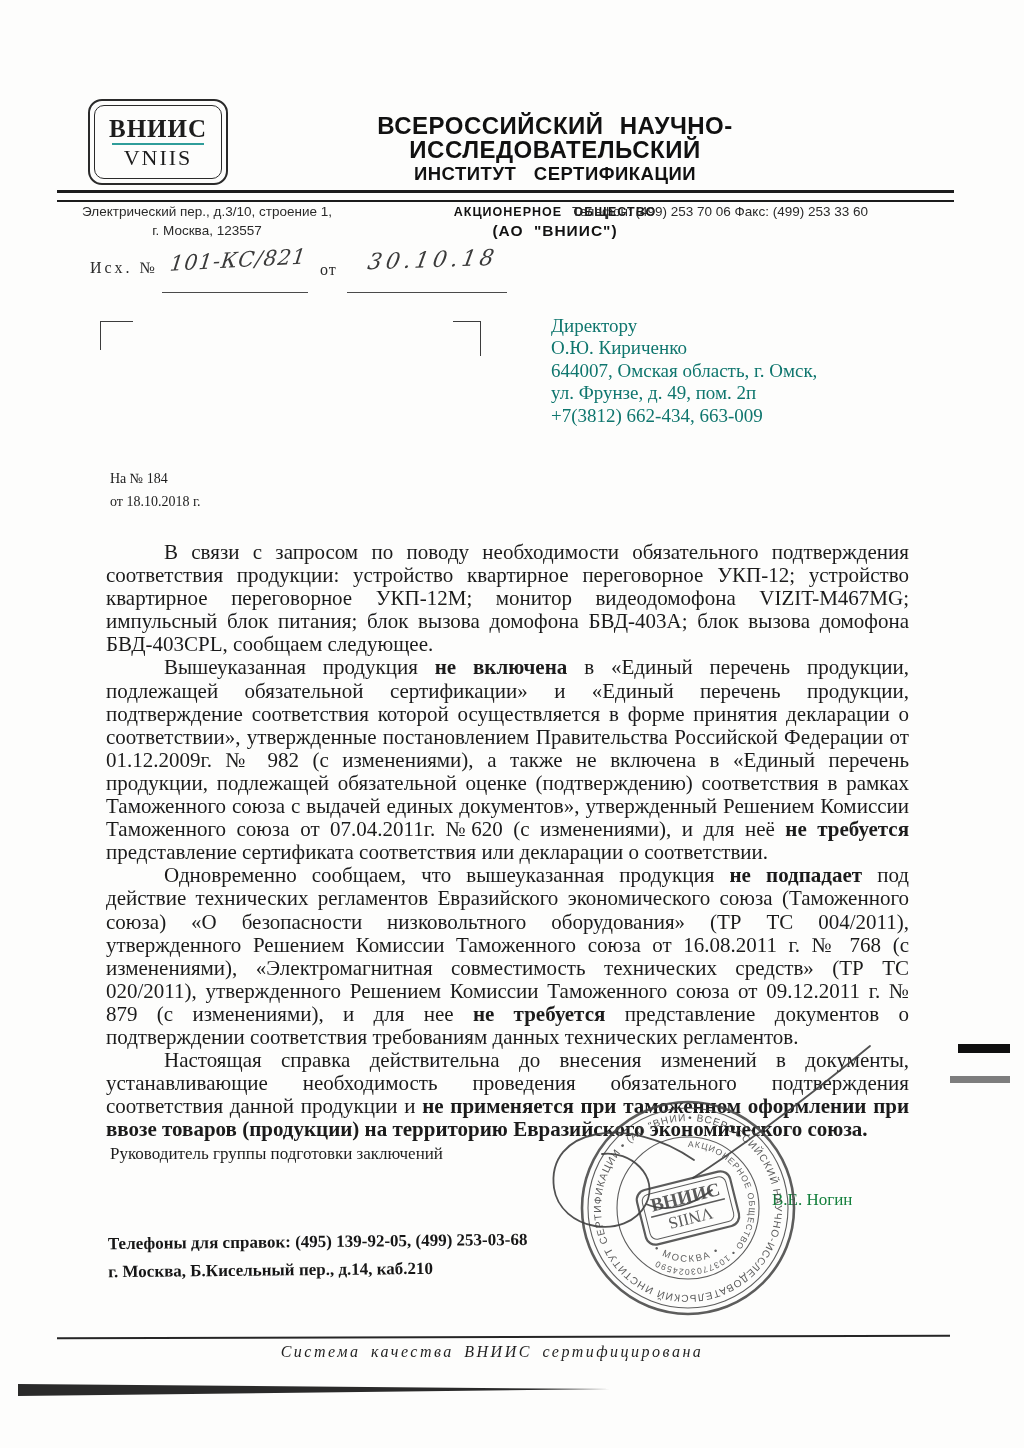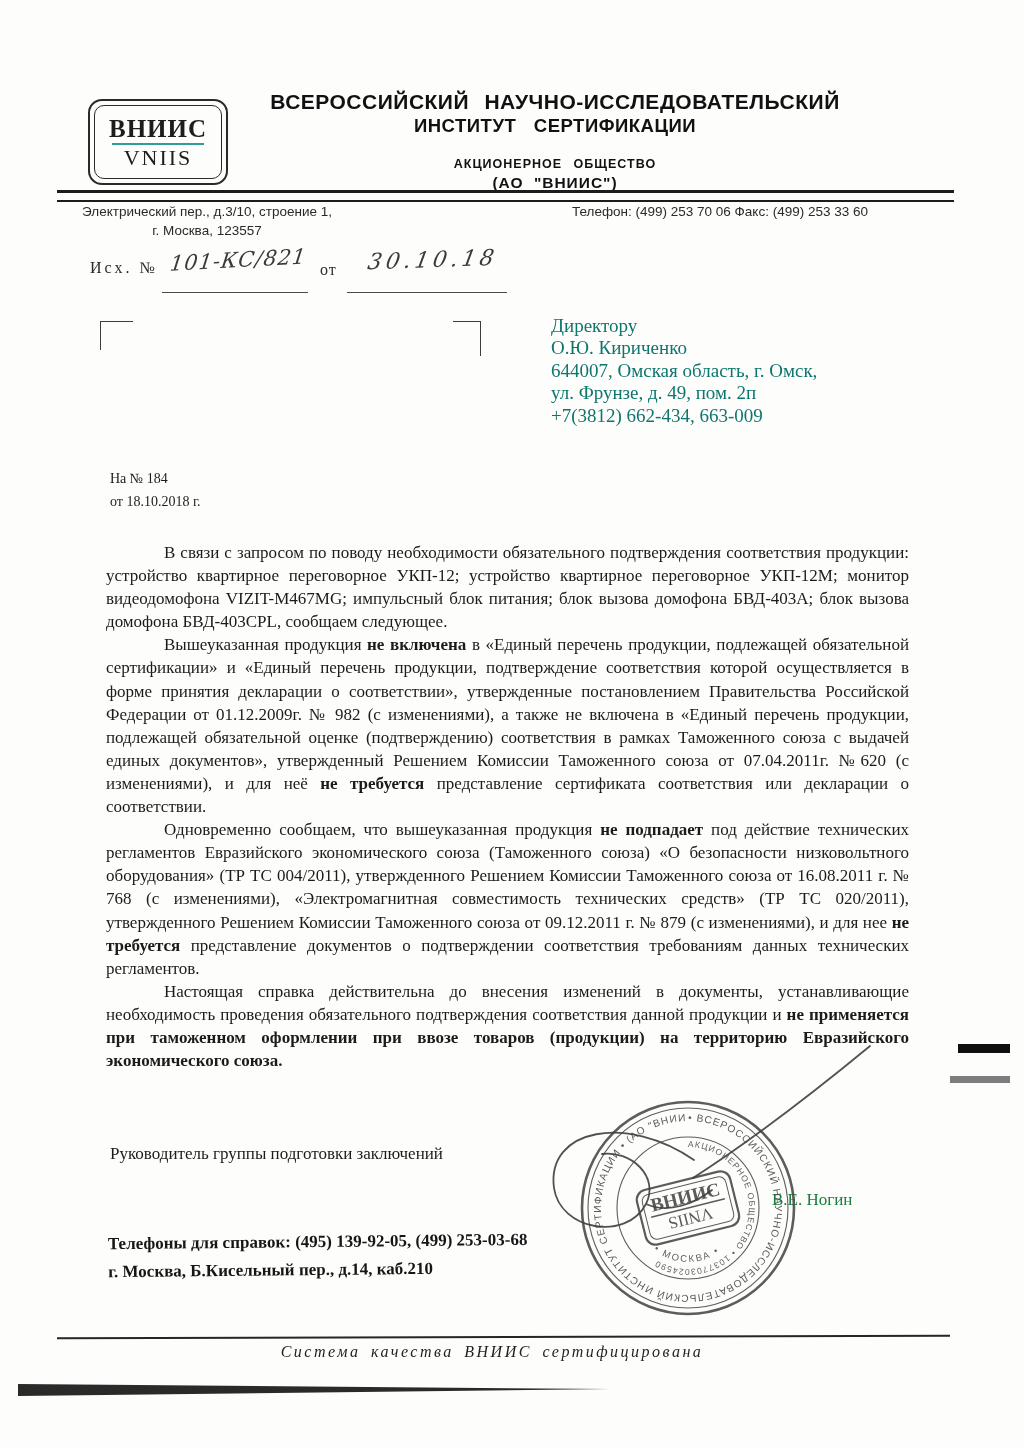--- a/index.html
+++ b/index.html
@@ -19,21 +19,21 @@
     width:126px;height:72px;border:1px solid #2a2a2a;border-radius:10px;
     display:flex;flex-direction:column;align-items:center;justify-content:center;
   }
   .logo-ru{font-family:"Liberation Serif",serif;font-weight:bold;font-size:25px;letter-spacing:1px;line-height:26px;}
   .logo-rule{width:92px;height:2px;background:#2f9d9a;margin:1px 0 2px 0;}
   .logo-en{font-family:"Liberation Serif",serif;font-size:22px;letter-spacing:2px;line-height:22px;}
   .head-title{
     position:absolute;left:270px;top:90px;width:570px;text-align:center;
     font-family:"Liberation Sans",sans-serif;font-weight:bold;color:#111;
   }
-  .ht1{font-size:21px;letter-spacing:.5px;word-spacing:9px;line-height:24px;}
+  .ht1{font-size:24px;letter-spacing:.5px;word-spacing:9px;line-height:24px;margin-top:24px;}
   .ht2{font-size:18.5px;letter-spacing:.5px;word-spacing:12px;line-height:24px;}
   .ht3{font-size:12.5px;letter-spacing:1px;word-spacing:7px;line-height:17px;margin-top:18px;}
   .ht4{font-size:15.5px;letter-spacing:1px;word-spacing:5px;line-height:20px;}
   .rule-double{position:absolute;left:57px;top:190px;width:897px;height:7px;
     border-top:3px solid #1c1c1c;border-bottom:2px solid #1c1c1c;}
   .contact{position:absolute;font-family:"Liberation Sans",sans-serif;font-size:13.5px;
     color:#2a2a2a;line-height:19px;text-align:center;}
   .contact-left{left:52px;top:202px;width:310px;}
   .contact-right{left:535px;top:202px;width:370px;}
   
@@ -49,21 +49,21 @@
   .corner-l{position:absolute;left:100px;top:321px;width:32px;height:28px;
     border-top:1.5px solid #3c3c3c;border-left:1.5px solid #3c3c3c;}
   .corner-r{position:absolute;left:453px;top:321px;width:27px;height:34px;
     border-top:1.5px solid #3c3c3c;border-right:1.5px solid #3c3c3c;}
   
   .recipient{position:absolute;left:551px;top:315px;width:340px;font-size:19px;line-height:22.4px;color:#0f766e;}
   
   .refblock{position:absolute;left:110px;top:468px;font-size:14px;line-height:22.5px;color:#1c1c1c;}
   
   .body-text{position:absolute;left:106px;top:541px;width:803px;
-    font-size:17px;line-height:23.1px;text-align:justify;color:#1b1b1b;}
+    font-size:21px;line-height:23.1px;text-align:justify;color:#1b1b1b;}
   .body-text p{margin:0;text-indent:58px;}
   .seg-bold{font-weight:bold;}
   
   .sign-position{position:absolute;left:110px;top:1144px;font-size:17px;color:#1b1b1b;}
   .sign-name{position:absolute;left:772px;top:1190px;font-size:17px;color:#15803d;}
   .phones{position:absolute;left:108px;top:1228px;font-size:17px;font-weight:bold;line-height:28px;color:#161616;transform:rotate(-0.6deg);}
   
   .stamp{position:absolute;left:570px;top:1090px;width:236px;height:236px;opacity:.88;}
   .signature-svg{position:absolute;left:498px;top:1018px;width:400px;height:260px;}
   

